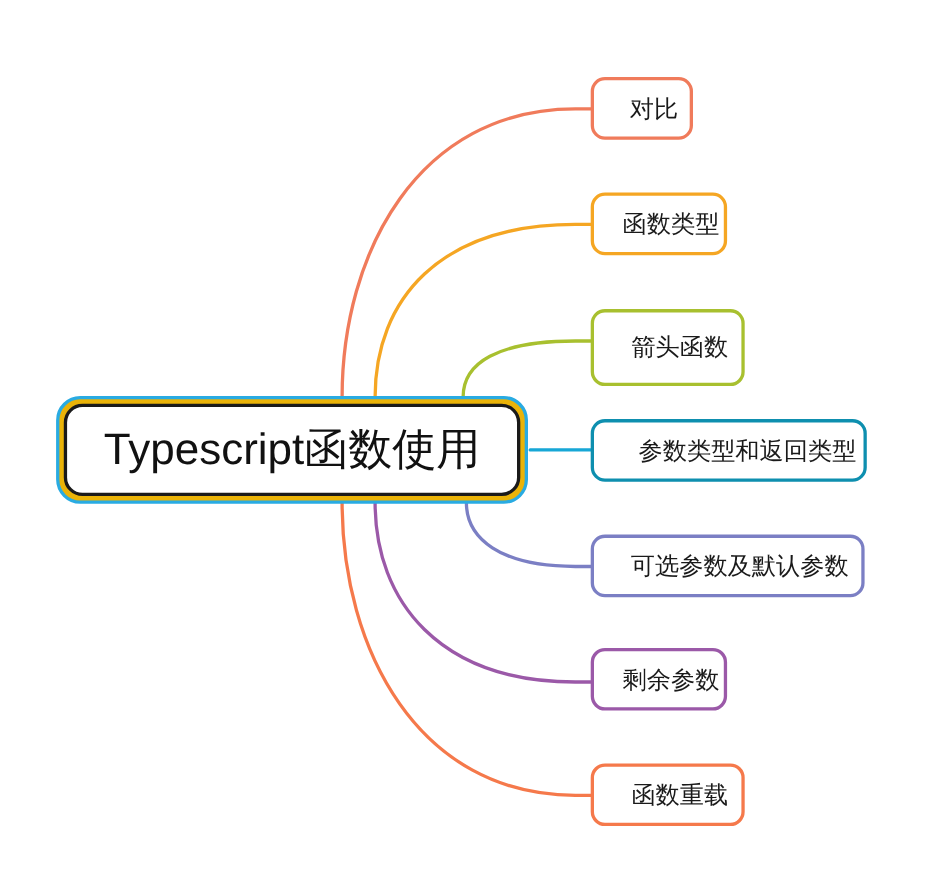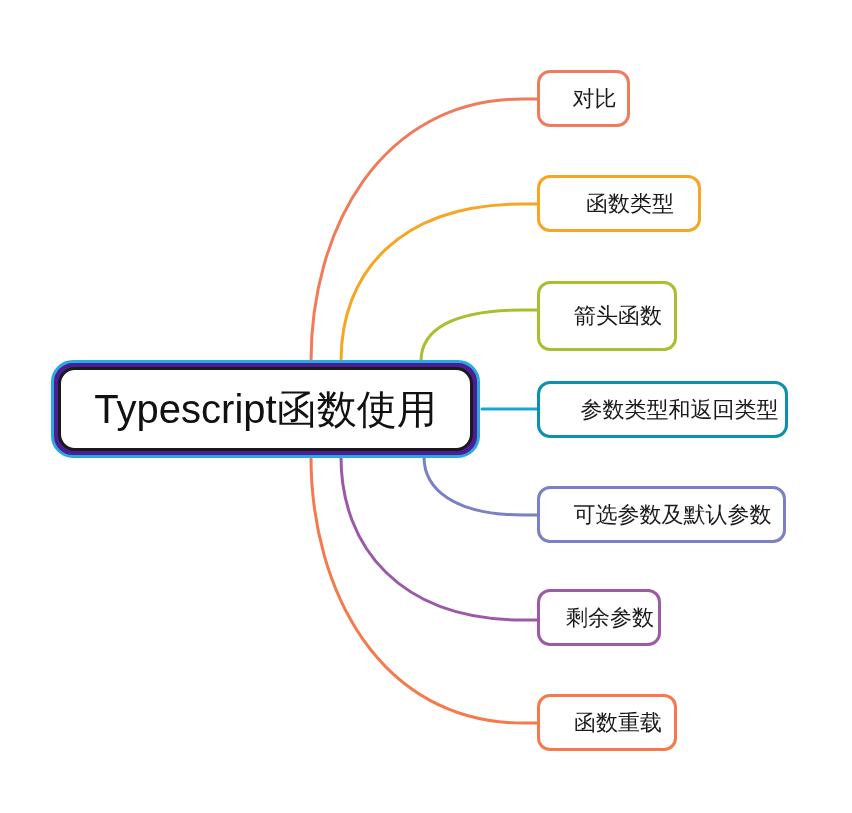--- a/index.html
+++ b/index.html
@@ -28,21 +28,21 @@
   
   #root-node {
     position: absolute;
     left: 51px;
     top: 360px;
     width: 429px;
     height: 98px;
     box-sizing: border-box;
     border: 3px solid #0c4a6e;
     border-radius: 22px;
-    background: #4c1d95;
+    background: #eab308;
     padding: 4px;
     z-index: 5;
   }
   #root-inner {
     width: 100%;
     height: 100%;
     box-sizing: border-box;
     border: 3px solid #1a1a1a;
     border-radius: 17px;
     background: #ffffff;
@@ -96,21 +96,21 @@
   <div id="root-node" style="left: 51px; top: 360px; width: 429px; height: 98px; border-color: rgb(41, 171, 226);">
     <div id="root-inner" style="border-color: rgb(26, 26, 26);">
       <span id="root-label" style="color: rgb(17, 17, 17);">Typescript函数使用</span>
     </div>
   </div>
 
   <div id="topics-layer">
       <div class="topic-node" style="left: 537px; top: 70px; width: 93px; height: 57px; border-color: rgb(240, 123, 91);">
         <span class="topic-label">对比</span>
       </div>
-      <div class="topic-node" style="left: 537px; top: 175px; width: 164px; height: 57px; border-color: rgb(245, 166, 35);">
+      <div class="topic-node" style="left: 537px; top: 175px; width: 124px; height: 57px; border-color: rgb(245, 166, 35);">
         <span class="topic-label">函数类型</span>
       </div>
       <div class="topic-node" style="left: 537px; top: 281px; width: 140px; height: 70px; border-color: rgb(168, 192, 47);">
         <span class="topic-label">箭头函数</span>
       </div>
       <div class="topic-node" style="left: 537px; top: 381px; width: 251px; height: 57px; border-color: rgb(14, 143, 175); padding-left: 12px;">
         <span class="topic-label">参数类型和返回类型</span>
       </div>
       <div class="topic-node" style="left: 537px; top: 486px; width: 249px; height: 57px; border-color: rgb(123, 127, 196);">
         <span class="topic-label">可选参数及默认参数</span>

